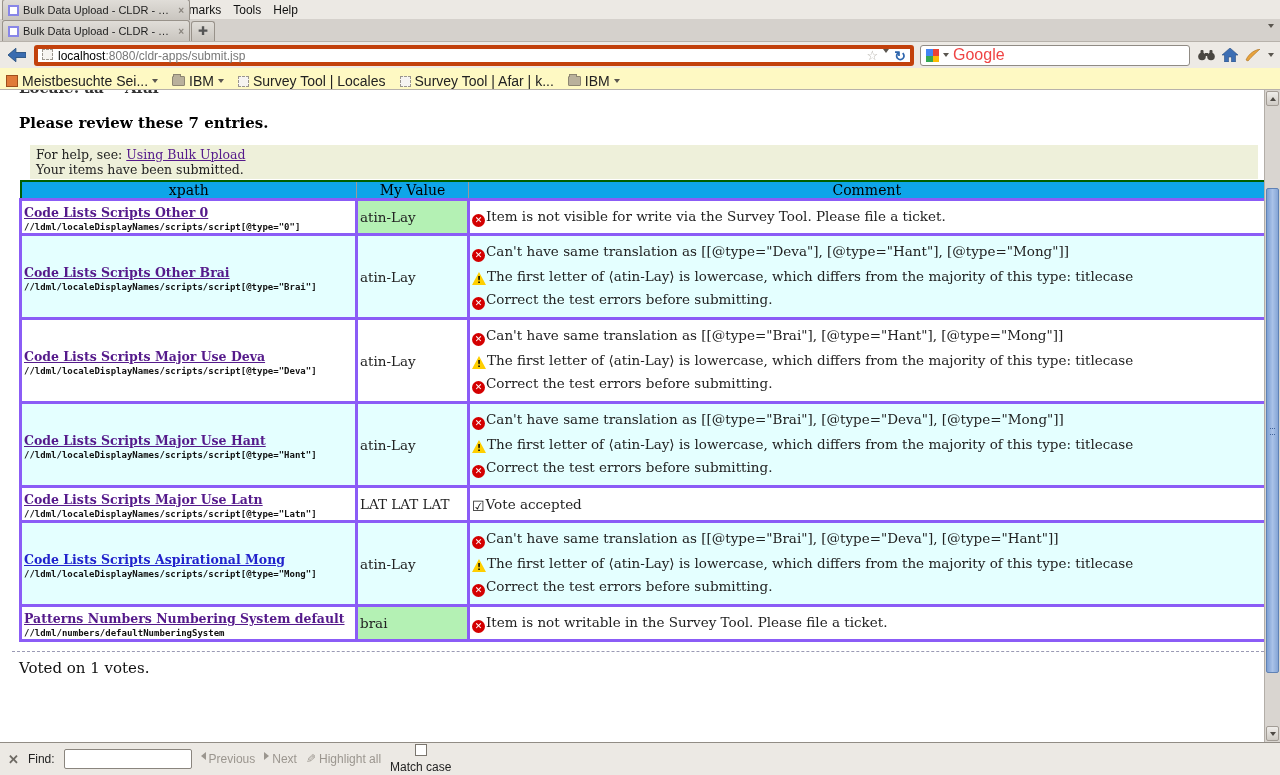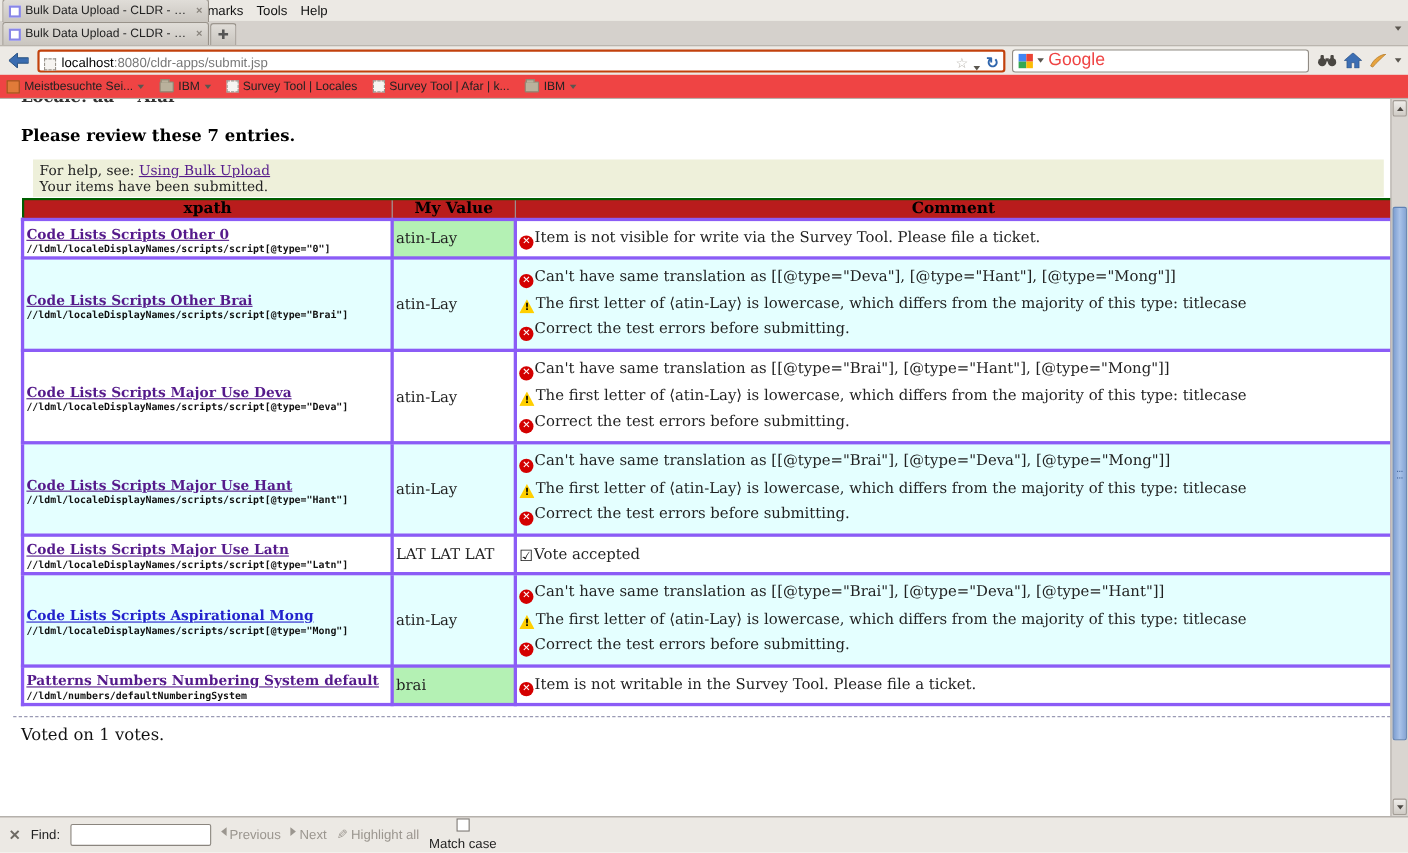--- a/index.html
+++ b/index.html
@@ -40,42 +40,42 @@
     font-size:12px; color:#555; text-align:center; line-height:18px;
   }
   .tab-overflow { position:absolute; right:6px; top:5px; }
 
   .navbar {
     height:26px; background:#edeae5; display:flex; align-items:center;
     padding:0 6px; gap:6px;
   }
   .back-btn { width:22px; height:20px; display:flex; align-items:center; justify-content:center; flex:none; }
   .url-field {
-    flex:1; height:21px; background:#fff; border:2px solid #c2410c; border-radius:3px;
-    display:flex; align-items:flex-end; padding:0 4px; gap:5px; min-width:0;
+    flex:1; height:21px; background:#fff; border:4px solid #c2410c; border-radius:3px;
+    display:flex; align-items:flex-start; padding:0 4px; gap:5px; min-width:0;
   }
   .url-text { font-size:12px; white-space:nowrap; overflow:hidden; flex:1; }
   .url-host { color:#000; }
   .url-rest { color:#777; }
   .star { color:#b5b1aa; font-size:13px; line-height:13px; }
   .reload { color:#2f66ad; font-size:14px; font-weight:bold; line-height:14px; }
   .chev { width:0; height:0; border-left:3px solid transparent; border-right:3px solid transparent; border-top:4px solid #5a564f; display:inline-block; }
   .search-field {
     width:270px; height:21px; background:#fff; border:1px solid #908b84; border-radius:3px;
     display:flex; align-items:center; padding:0 5px; gap:4px; flex:none;
   }
   .g-logo { width:13px; height:13px; display:grid; grid-template-columns:7px 6px; grid-template-rows:7px 6px; flex:none; }
   .g-logo i:nth-child(1){background:#4285f4;} .g-logo i:nth-child(2){background:#ea4335;}
   .g-logo i:nth-child(3){background:#34a853;} .g-logo i:nth-child(4){background:#fbbc05;}
   .search-ph { color:#ef4444; font-size:16px; flex:1; }
   .nav-icons { display:flex; align-items:center; gap:7px; flex:none; padding-left:2px; }
 
   .bookmarksbar {
-    height:22px; background:#ef4444; display:flex; align-items:center;
-    padding:0 6px; gap:14px; font-size:11px; color:#222;
+    height:22px; background:#fef9c3; display:flex; align-items:flex-end;
+    padding:0 6px; gap:14px; font-size:14px; color:#222;
     border-bottom:1px solid #b7b2ab;
   }
   .bm { display:flex; align-items:center; gap:4px; }
   .bm-ico-speeddial { width:12px; height:12px; background:#e07b39; border:1px solid #9e4f1c; }
   .bm-ico-folder { width:13px; height:10px; background:#b9b19c; border:1px solid #8d8672; border-radius:1px; position:relative; }
   .bm-ico-folder::before { content:""; position:absolute; top:-3px; left:0; width:6px; height:2px; background:#b9b19c; border:1px solid #8d8672; border-bottom:none; }
   .bm-ico-page { width:11px; height:11px; border:1px dashed #9a958e; background:#f6f4f1; }
 
   
   .content {
@@ -90,22 +90,22 @@
     margin:0 6px 1px 18px; background:#eef0da; padding:2px 6px;
     font-size:12.5px; line-height:15px; color:#222;
   }
   .notice a { color:#551a8b; }
 
   table.review {
     margin-left:7px; width:1248px; border-collapse:collapse;
     border:2px solid #005e00; font-family:"DejaVu Serif", serif;
   }
   table.review th {
-    font-size:14px; font-weight:bold; text-align:center; padding:0 2px;
-    border:1px solid #9a9a9a; background:#b91c1c;
+    font-size:14px; font-weight:normal; text-align:center; padding:0 2px;
+    border:1px solid #9a9a9a; background:#0ea5e9;
   }
   table.review td { border:3px solid #8b5cf6; padding:1px 2px; vertical-align:middle; }
   tr.shade td { background:#e4ffff; }
   td.c-xpath { width:336px; }
   td.c-value { width:112px; vertical-align:top; font-size:13.5px; color:#222; }
   td.c-value.green { background:#b4f1b4 !important; }
   a.xlink { font-size:12.5px; font-weight:bold; color:#551a8b; }
   a.xlink.unvisited { color:#2222cc; }
   .xp { font-family:"DejaVu Sans Mono", monospace; font-size:9px; font-weight:bold; color:#111; margin-top:1px; }
   td.c-comment { font-size:13.5px; color:#222; }

